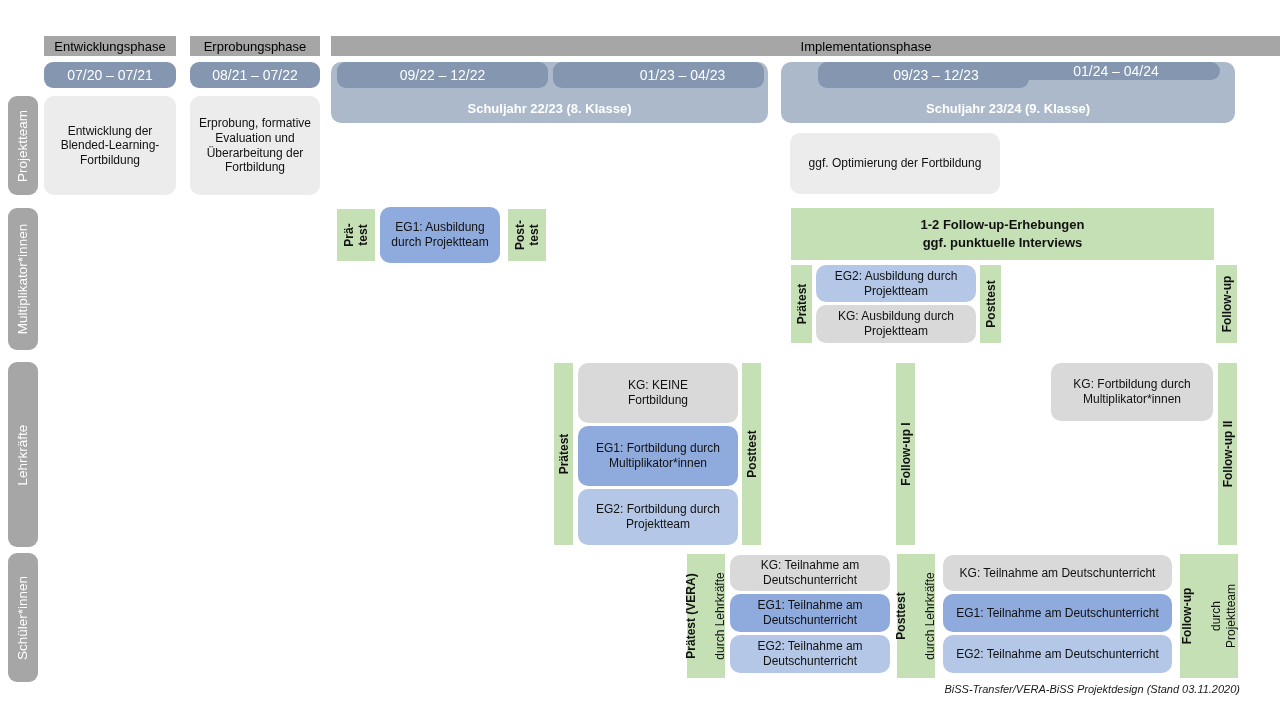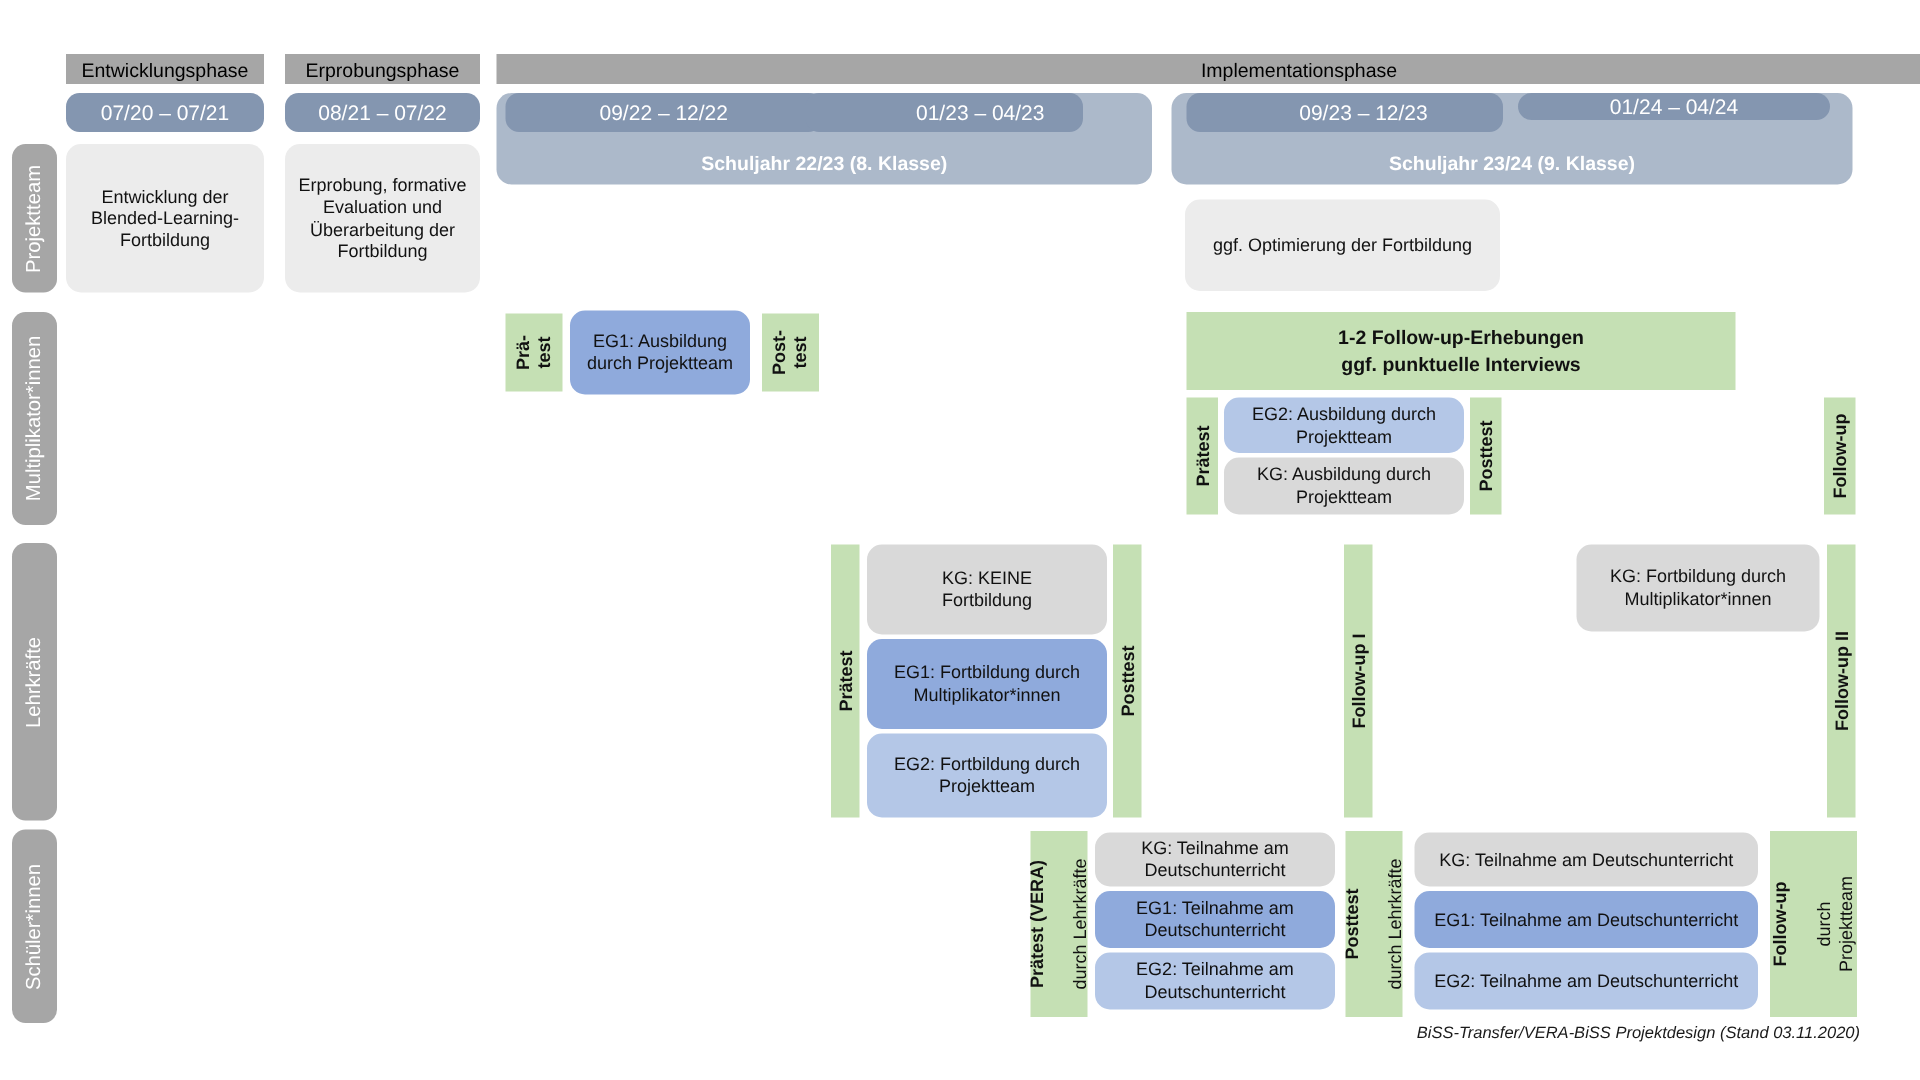--- a/index.html
+++ b/index.html
@@ -34,22 +34,22 @@
   <div class="abs phase flexc" style="left:44px;top:36px;width:132px;height:20px;">Entwicklungsphase</div>
   <div class="abs phase flexc" style="left:190px;top:36px;width:130px;height:20px;">Erprobungsphase</div>
   <div class="abs phase flexc" style="left:331px;top:36px;width:1070px;height:20px;">Implementationsphase</div>
 
   <div class="abs band" style="left:331px;top:62px;width:437px;height:61px;">Schuljahr 22/23 (8. Klasse)</div>
   <div class="abs band" style="left:781px;top:62px;width:454px;height:61px;">Schuljahr 23/24 (9. Klasse)</div>
 
   <div class="abs datebar flexc" style="left:44px;top:62px;width:132px;height:26px;">07/20 – 07/21</div>
   <div class="abs datebar flexc" style="left:190px;top:62px;width:130px;height:26px;">08/21 – 07/22</div>
   <div class="abs datebar flexc" style="left:337px;top:62px;width:211px;height:26px;">09/22 – 12/22</div>
-  <div class="abs datebar flexc" style="left:537px;top:62px;width:185px;height:26px;padding-left:48px;">01/23 – 04/23</div>
-  <div class="abs datebar flexc" style="left:791px;top:62px;width:211px;height:26px;padding-left:25px;">09/23 – 12/23</div>
+  <div class="abs datebar flexc" style="left:553px;top:62px;width:211px;height:26px;padding-left:48px;">01/23 – 04/23</div>
+  <div class="abs datebar flexc" style="left:818px;top:62px;width:211px;height:26px;padding-left:25px;">09/23 – 12/23</div>
   <div class="abs datebar flexc" style="left:1012px;top:62px;width:208px;height:18px;">01/24 – 04/24</div>
 
   <div class="abs rowlabel" style="left:8px;top:96px;width:30px;height:99px;">
     <div class="vtext" style="width:99px;">Projektteam</div>
   </div>
   <div class="abs rowlabel" style="left:8px;top:208px;width:30px;height:142px;">
     <div class="vtext" style="width:142px;">Multiplikator*innen</div>
   </div>
   <div class="abs rowlabel" style="left:8px;top:362px;width:30px;height:185px;">
     <div class="vtext" style="width:185px;">Lehrkräfte</div>
@@ -64,21 +64,21 @@
 
   <div class="abs vbar" style="left:337px;top:209px;width:38px;height:52px;">
     <div class="vtext" style="width:52px;">Prä-
 test</div>
   </div>
   <div class="abs box eg1 flexc" style="left:380px;top:207px;width:120px;height:56px;">EG1: Ausbildung durch Projektteam</div>
   <div class="abs vbar" style="left:508px;top:209px;width:38px;height:52px;">
     <div class="vtext" style="width:52px;">Post-
 test</div>
   </div>
-  <div class="abs greenbox flexc" style="left:791px;top:208px;width:366px;height:52px;">1-2 Follow-up-Erhebungen
+  <div class="abs greenbox flexc" style="left:791px;top:208px;width:423px;height:52px;">1-2 Follow-up-Erhebungen
 ggf. punktuelle Interviews</div>
   <div class="abs vbar" style="left:791px;top:265px;width:21px;height:78px;">
     <div class="vtext" style="width:78px;">Prätest</div>
   </div>
   <div class="abs box eg2 flexc" style="left:816px;top:265px;width:160px;height:37px;">EG2: Ausbildung durch Projektteam</div>
   <div class="abs box kg flexc" style="left:816px;top:305px;width:160px;height:38px;">KG: Ausbildung durch Projektteam</div>
   <div class="abs vbar" style="left:980px;top:265px;width:21px;height:78px;">
     <div class="vtext" style="width:78px;">Posttest</div>
   </div>
   <div class="abs vbar" style="left:1216px;top:265px;width:21px;height:78px;">

